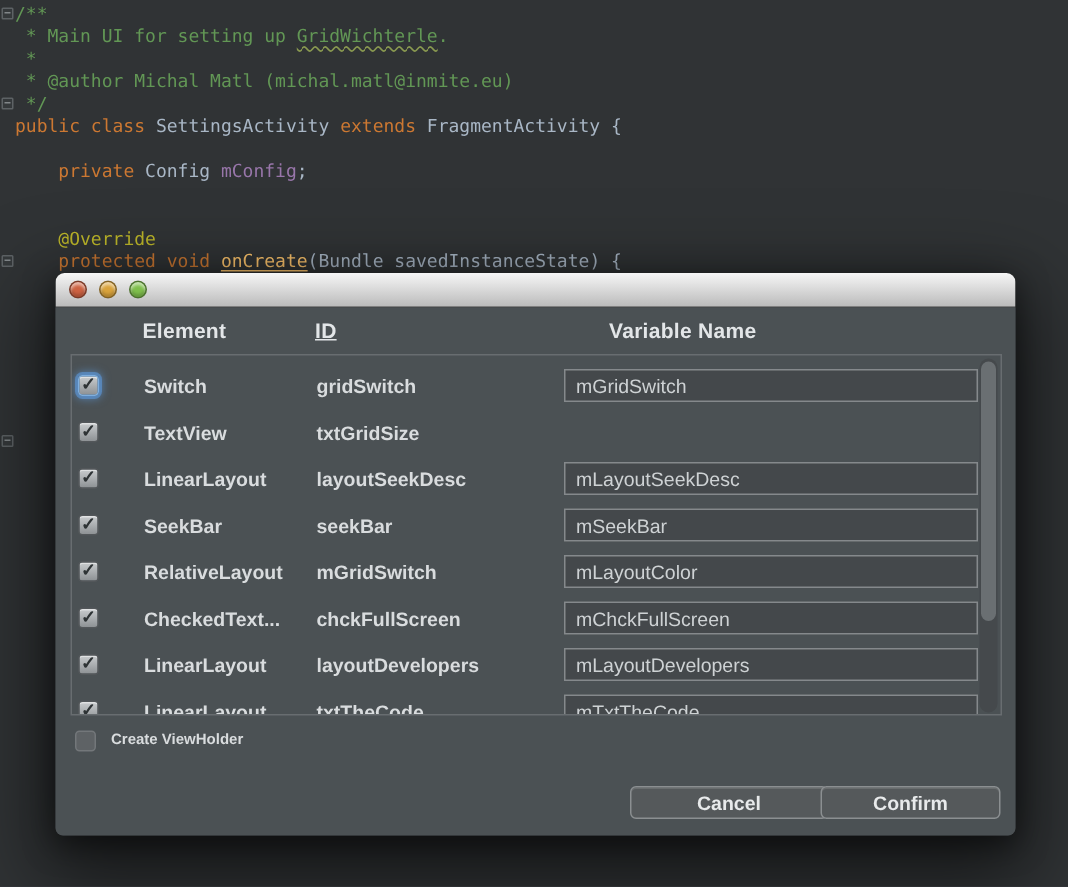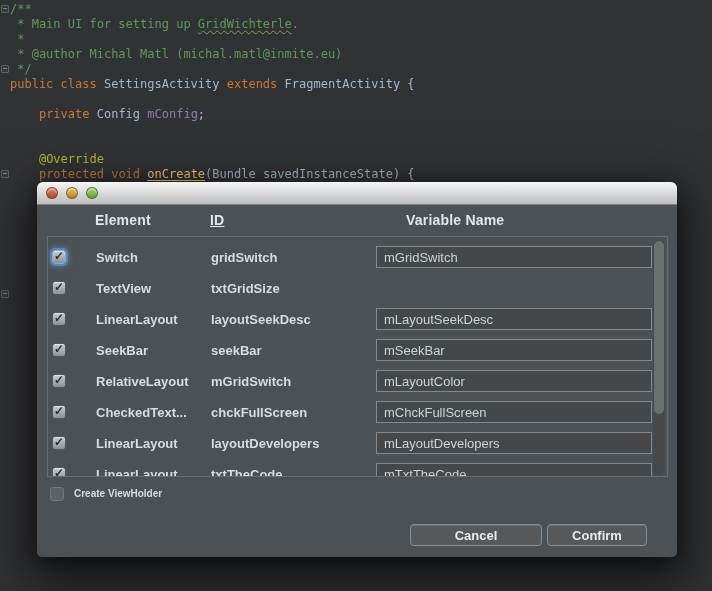--- a/index.html
+++ b/index.html
@@ -68,22 +68,22 @@
   .vthumb { position:absolute; left:1px; top:2px; width:10px; height:173px;
             background:var(--scroll-thumb,#6a6f72); border-radius:5px; }
 
   .vh-checkbox { left:13px; top:282px; }
   .vh-label { position:absolute; left:37px; top:283px; font-size:10px; font-weight:600;
               color:var(--dialog-text,#d9dcde); }
   .btn { position:absolute; top:319px; height:22px; border-radius:4px;
          background:var(--button-bg,#55595b); border:1px solid var(--button-border,#8b8f91);
          color:#e8eaeb; font-family:"Liberation Sans", sans-serif; font-size:13px; font-weight:700;
          box-shadow:inset 0 1px 0 rgba(255,255,255,.12); cursor:pointer; }
-  .btn-cancel  { left:373px; width:132px; }
-  .btn-confirm { left:510px; width:100px; }
+  .btn-cancel  { left:383px; width:132px; }
+  .btn-confirm { left:510px; width:120px; }
 </style>
 </head>
 <body>
 
 <div class="screen">
 
   <div class="editor"><div class="code-line"><span class="fold-marker"></span><span style="color: rgb(98, 151, 85);">/**</span></div><div class="code-line"><span style="color: rgb(98, 151, 85);"> * Main UI for setting up </span><span class="wavy" style="color: rgb(98, 151, 85);">GridWichterle</span><span style="color: rgb(98, 151, 85);">.</span></div><div class="code-line"><span style="color: rgb(98, 151, 85);"> *</span></div><div class="code-line"><span style="color: rgb(98, 151, 85);"> * @author Michal Matl (michal.matl@inmite.eu)</span></div><div class="code-line"><span class="fold-marker"></span><span style="color: rgb(98, 151, 85);"> */</span></div><div class="code-line"><span style="color: rgb(204, 120, 50);">public class </span><span style="color: rgb(169, 183, 198);">SettingsActivity </span><span style="color: rgb(204, 120, 50);">extends </span><span style="color: rgb(169, 183, 198);">FragmentActivity {</span></div><div class="code-line"></div><div class="code-line"><span style="color: rgb(169, 183, 198);">    </span><span style="color: rgb(204, 120, 50);">private </span><span style="color: rgb(169, 183, 198);">Config </span><span style="color: rgb(152, 118, 170);">mConfig</span><span style="color: rgb(169, 183, 198);">;</span></div><div class="code-line"></div><div class="code-line"></div><div class="code-line"><span style="color: rgb(169, 183, 198);">    </span><span style="color: rgb(187, 181, 41);">@Override</span></div><div class="code-line"><span class="fold-marker"></span><span style="color: rgb(169, 183, 198);">    </span><span style="color: rgb(204, 120, 50);">protected </span><span style="color: rgb(204, 120, 50);">void </span><span class="useg" style="color: rgb(255, 198, 109);">onCreate</span><span style="color: rgb(169, 183, 198);">(Bundle savedInstanceState) {</span></div><div class="code-line"></div><div class="code-line"></div><div class="code-line"></div><div class="code-line"></div><div class="code-line"></div><div class="code-line"></div><div class="code-line"></div><div class="code-line"><span class="fold-marker"></span></div></div>
 
   <div class="dialog">
     <div class="titlebar">

